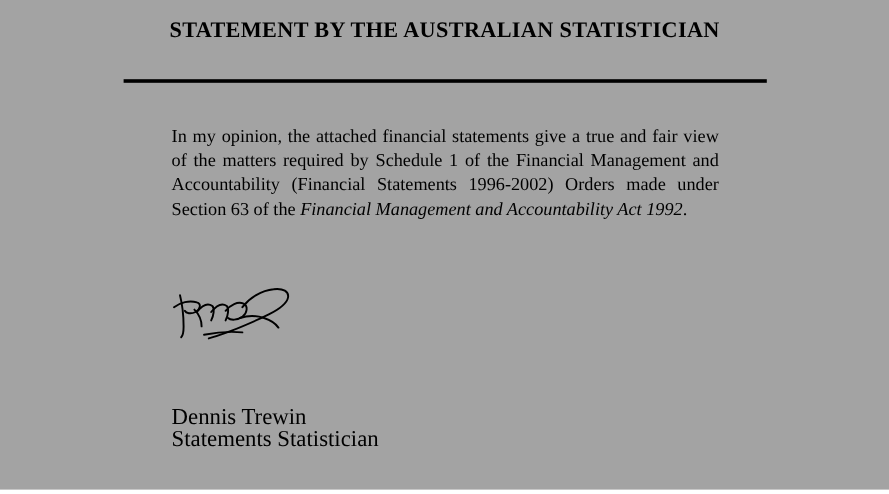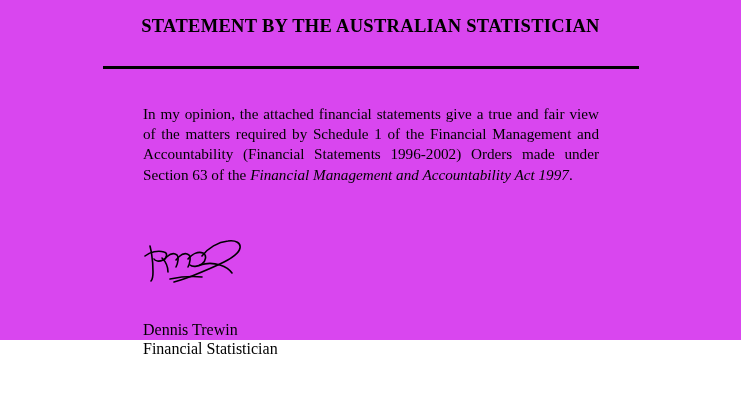--- a/index.html
+++ b/index.html
@@ -11,22 +11,22 @@
     width: 741px;
     height: 412px;
     font-family: "Liberation Serif", serif;
     color: #000000;
     overflow: hidden;
     position: relative;
   }
   .page {
     position: relative;
     width: 741px;
-    height: 340px;
-    background: #d946ef;
+    height: 408px;
+    background: #a3a3a3;
   }
   .doc-title {
     position: absolute;
     top: 16px;
     left: 0;
     width: 741px;
     text-align: center;
     font-family: "Liberation Serif", serif;
     font-weight: bold;
     font-size: 18.5px;
@@ -57,23 +57,23 @@
   }
   .signature {
     position: absolute;
     top: 232px;
     left: 140px;
     width: 130px;
     height: 62px;
   }
   .sig-name-block {
     position: absolute;
-    top: 320px;
+    top: 338px;
     left: 143px;
-    font-size: 16px;
+    font-size: 19px;
     line-height: 19.4px;
     color: #000;
   }
   .date-line {
     position: absolute;
     top: 386px;
     left: 143px;
     font-size: 15.2px;
     color: #000;
     display: flex;
@@ -98,42 +98,42 @@
 </head>
 <body>
 
 <div class="page">
 
   <div class="doc-title">STATEMENT BY THE AUSTRALIAN STATISTICIAN</div>
 
   <div class="rule"></div>
 
   <div class="body-text">
-    <span>In my opinion, the attached financial statements give a true and fair view of the matters required by Schedule 1 of the Financial Management and Accountability (Financial Statements 1996-2002) Orders made under Section 63 of the </span><span class="ital">Financial Management and Accountability Act 1997</span><span>.</span>
+    <span>In my opinion, the attached financial statements give a true and fair view of the matters required by Schedule 1 of the Financial Management and Accountability (Financial Statements 1996-2002) Orders made under Section 63 of the </span><span class="ital">Financial Management and Accountability Act 1992</span><span>.</span>
   </div>
 
   <div class="signature">
     <svg width="130" height="62" viewBox="0 0 130 62" xmlns="http://www.w3.org/2000/svg">
       <g fill="none" stroke="#000" stroke-width="1.6" stroke-linecap="round" stroke-linejoin="round">
         <path d="M10,14 C12,22 13,32 13,40 C13,45 12,48 11,49"></path>
         <path d="M5,24 C10,20 18,18 24,20 C28,21 27,26 23,28 C19,30 15,29 14,27"></path>
         <path d="M22,26 C26,30 28,35 28,40"></path>
         <path d="M24,28 C28,23 33,20 37,23 C39,25 38,31 36,35"></path>
         <path d="M36,28 C40,23 45,20 49,23 C51,25 50,31 48,35"></path>
         <path d="M48,27 C52,22 58,19 63,21 C67,23 66,29 62,32 C58,35 52,35 50,33"></path>
         <path d="M62,24 C68,16 78,10 88,9 C96,8 101,11 100,16 C99,21 92,26 84,30 C74,35 62,40 52,44 C44,47 38,49 34,50"></path>
         <path d="M60,33 C66,31 74,31 80,33 C86,35 90,38 92,41"></path>
         <path d="M30,47 C40,45 52,44 62,45"></path>
       </g>
     </svg>
   </div>
 
   <div class="sig-name-block">
     <div>Dennis Trewin</div>
-    <div>Financial Statistician</div>
+    <div>Statements Statistician</div>
   </div>
 
   <div class="date-line">
     <span class="date-day">
       <svg width="30" height="34" viewBox="0 0 30 34" xmlns="http://www.w3.org/2000/svg">
         <g fill="none" stroke="#000" stroke-width="1.7" stroke-linecap="round" stroke-linejoin="round">
           <path d="M18,14 C18,9 14,7 10,9 C6,11 6,17 10,18 C14,19 18,16 18,12"></path>
           <path d="M18,12 C18,18 17,24 15,28"></path>
         </g>
       </svg>

